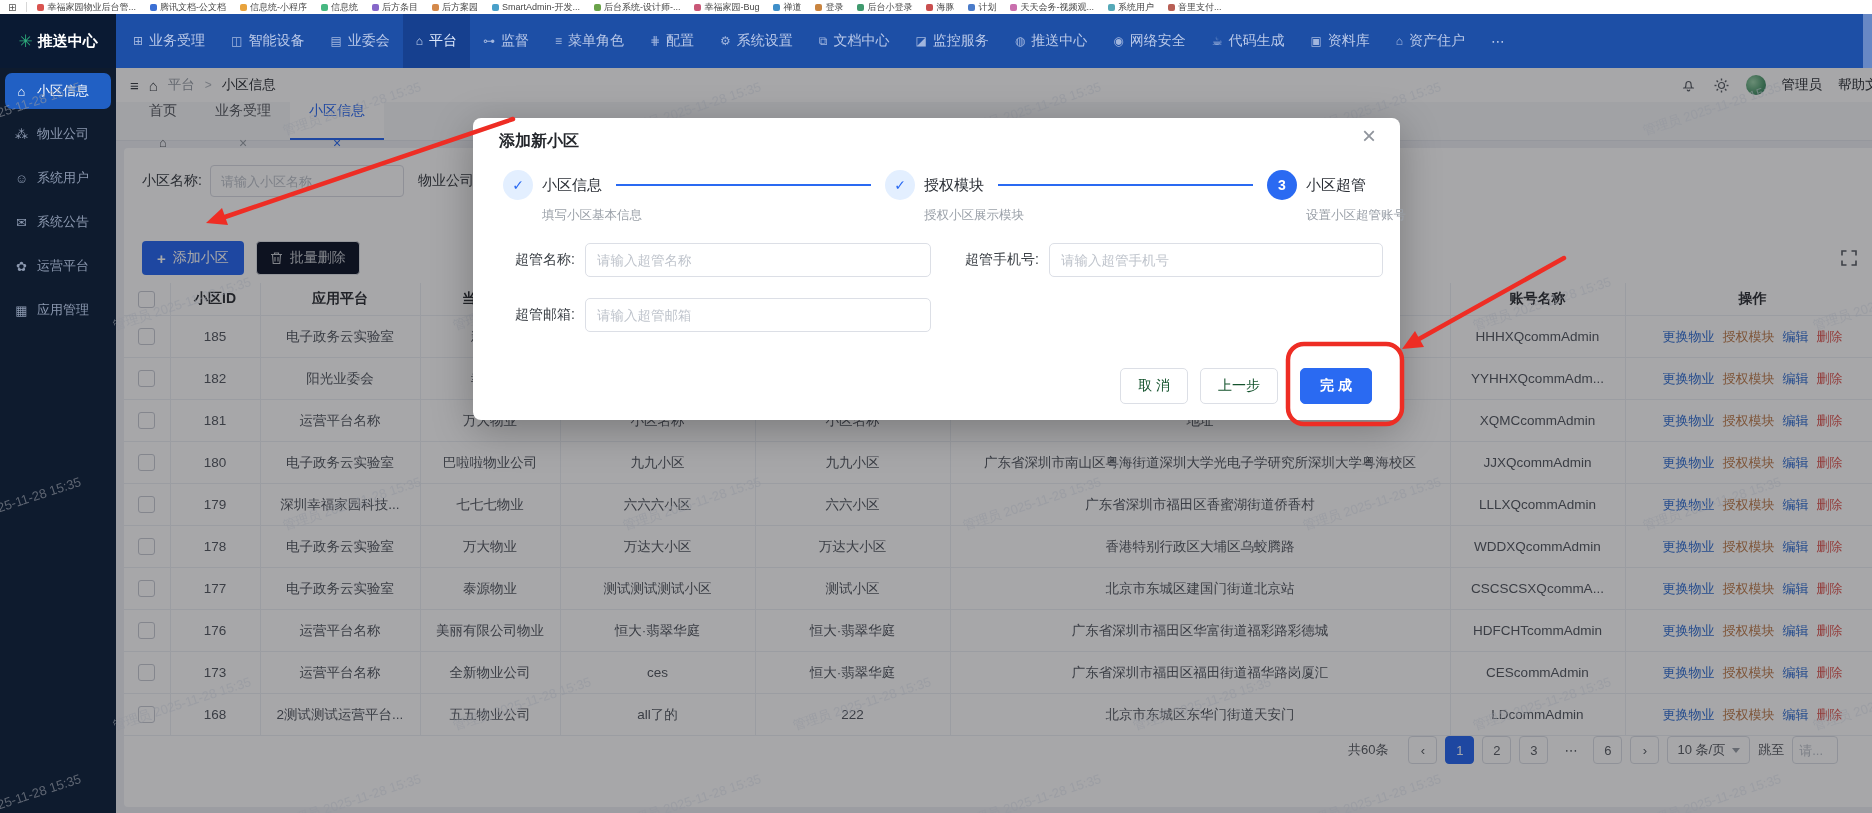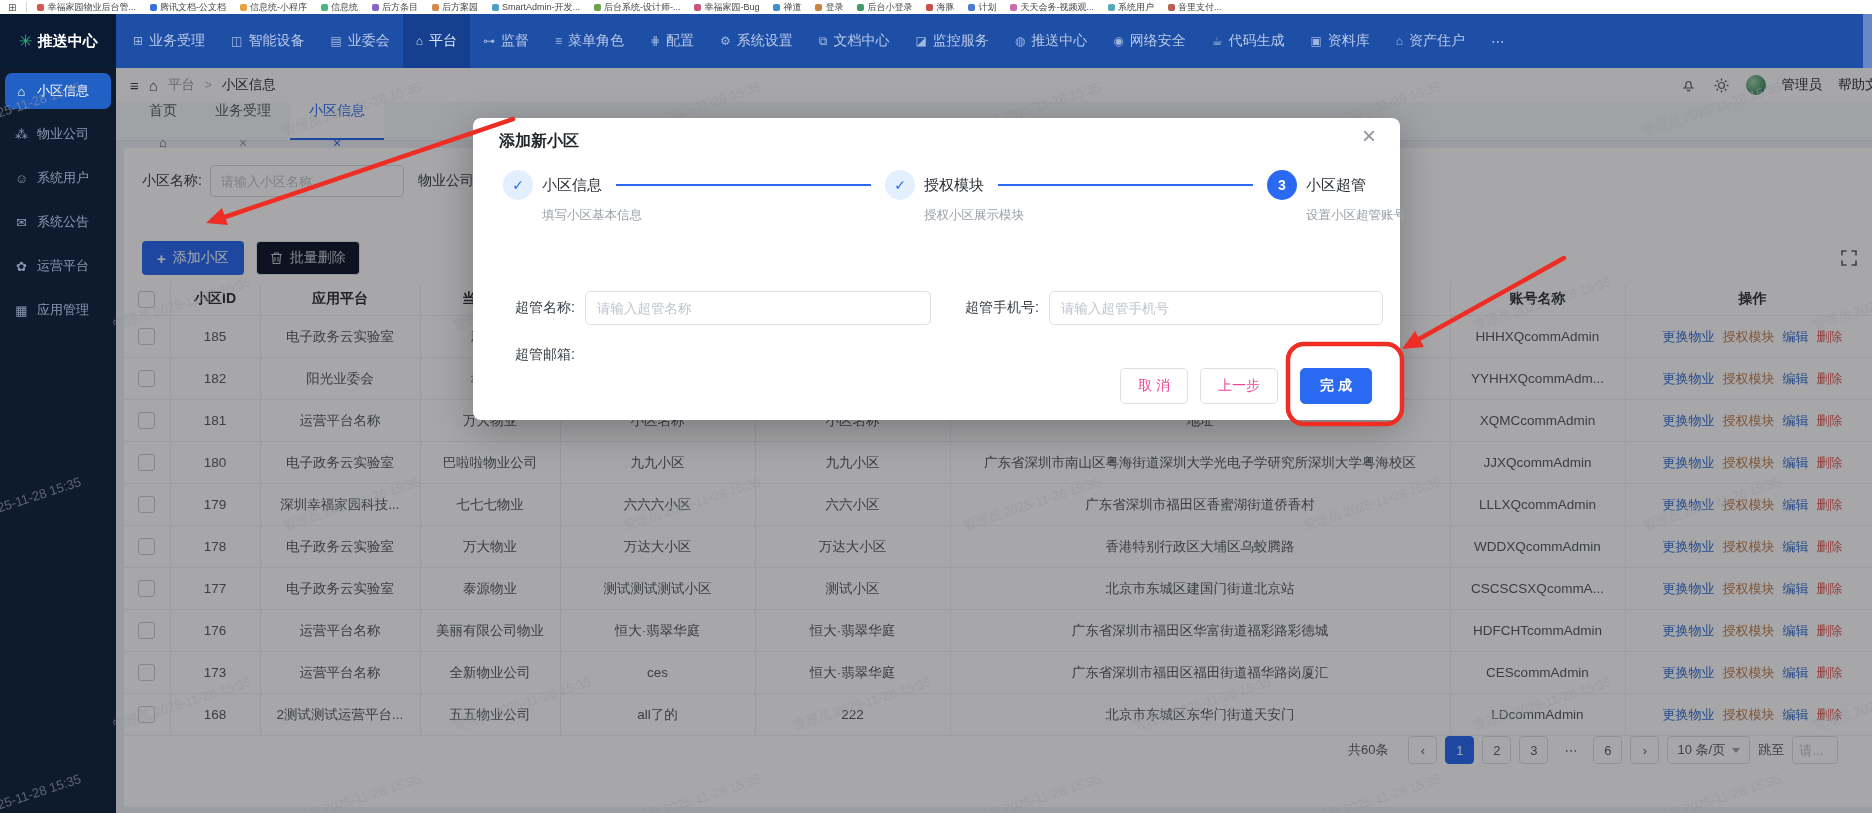--- a/index.html
+++ b/index.html
@@ -96,31 +96,31 @@
   .m-title{position:absolute;left:26px;top:13px;font-size:16px;font-weight:700;color:#23262b;}
   .m-close{position:absolute;right:24px;top:6px;font-size:24px;color:#8f949c;cursor:pointer;line-height:1;}
   .m-steps{position:absolute;left:30px;right:34px;top:52px;display:flex;align-items:center;}
   .m-step{display:flex;align-items:center;gap:9px;position:relative;flex:none;}
   .m-circle{width:30px;height:30px;border-radius:50%;display:flex;align-items:center;justify-content:center;font-size:14px;flex:none;}
   .m-circle.done{background:#e3efff;color:#2a6af2;font-weight:700;}
   .m-circle.current{background:#2a6af2;color:#fff;font-weight:700;}
   .m-slabel{font-size:15px;color:#2b2f36;white-space:nowrap;}
   .m-desc{position:absolute;left:39px;top:37px;font-size:12.5px;color:#9aa0a8;white-space:nowrap;}
   .m-line{flex:1;height:2px;background:#2a6af2;margin:0 14px;}
-  .m-field{position:absolute;display:flex;align-items:center;margin-top:48px;}
+  .m-field{position:absolute;display:flex;align-items:center;}
   .m-flabel{font-size:14px;color:#3a3f45;margin-right:10px;white-space:nowrap;}
   .m-input{height:32px;border:1px solid #dcdfe6;border-radius:5px;padding:0 11px;font-size:13.5px;outline:none;color:#333;}
   .m-input::placeholder{color:#bfc4cc;}
   #f-name{left:42px;top:125px;}
   #f-phone{left:492px;top:125px;}
   #f-email{left:42px;top:180px;}
   #f-name .m-input,#f-email .m-input{width:322px;}
   #f-phone .m-input{width:310px;}
   .m-footer{position:absolute;right:28px;bottom:16px;display:flex;align-items:center;gap:12px;}
-  .m-btn{height:36px;padding:0 17px;border-radius:5px;border:1px solid #dcdfe6;background:#fff;color:#ec4899;font-size:14px;cursor:pointer;font-family:inherit;}
+  .m-btn{height:36px;padding:0 17px;border-radius:5px;border:1px solid #dcdfe6;background:#fff;color:#14532d;font-size:14px;cursor:pointer;font-family:inherit;}
   .m-btn.primary{background:#2a6af2;border-color:#2a6af2;color:#fff;font-weight:600;margin-left:10px;padding:0 19px;}
 
   .anno{position:absolute;left:0;top:0;z-index:50;pointer-events:none;}
 </style>
 </head>
 <body>
 
 <div class="page">
 
   <div class="bookmarks">
@@ -613,20 +613,21 @@
     <div class="m-field" id="f-name">
       <span class="m-flabel">超管名称:</span>
       <input class="m-input" placeholder="请输入超管名称" style="">
     </div>
     <div class="m-field" id="f-phone">
       <span class="m-flabel">超管手机号:</span>
       <input class="m-input" placeholder="请输入超管手机号" style="">
     </div>
     <div class="m-field" id="f-email">
       <span class="m-flabel">超管邮箱:</span>
+      <input class="m-input" placeholder="请输入超管邮箱" style="">
     </div>
 
     <div class="m-footer">
       <button class="m-btn">取 消</button>
       <button class="m-btn">上一步</button>
       <button class="m-btn primary">完 成</button>
     </div>
   </div>
 
   <svg class="anno" width="1872" height="813" viewBox="0 0 1872 813">

